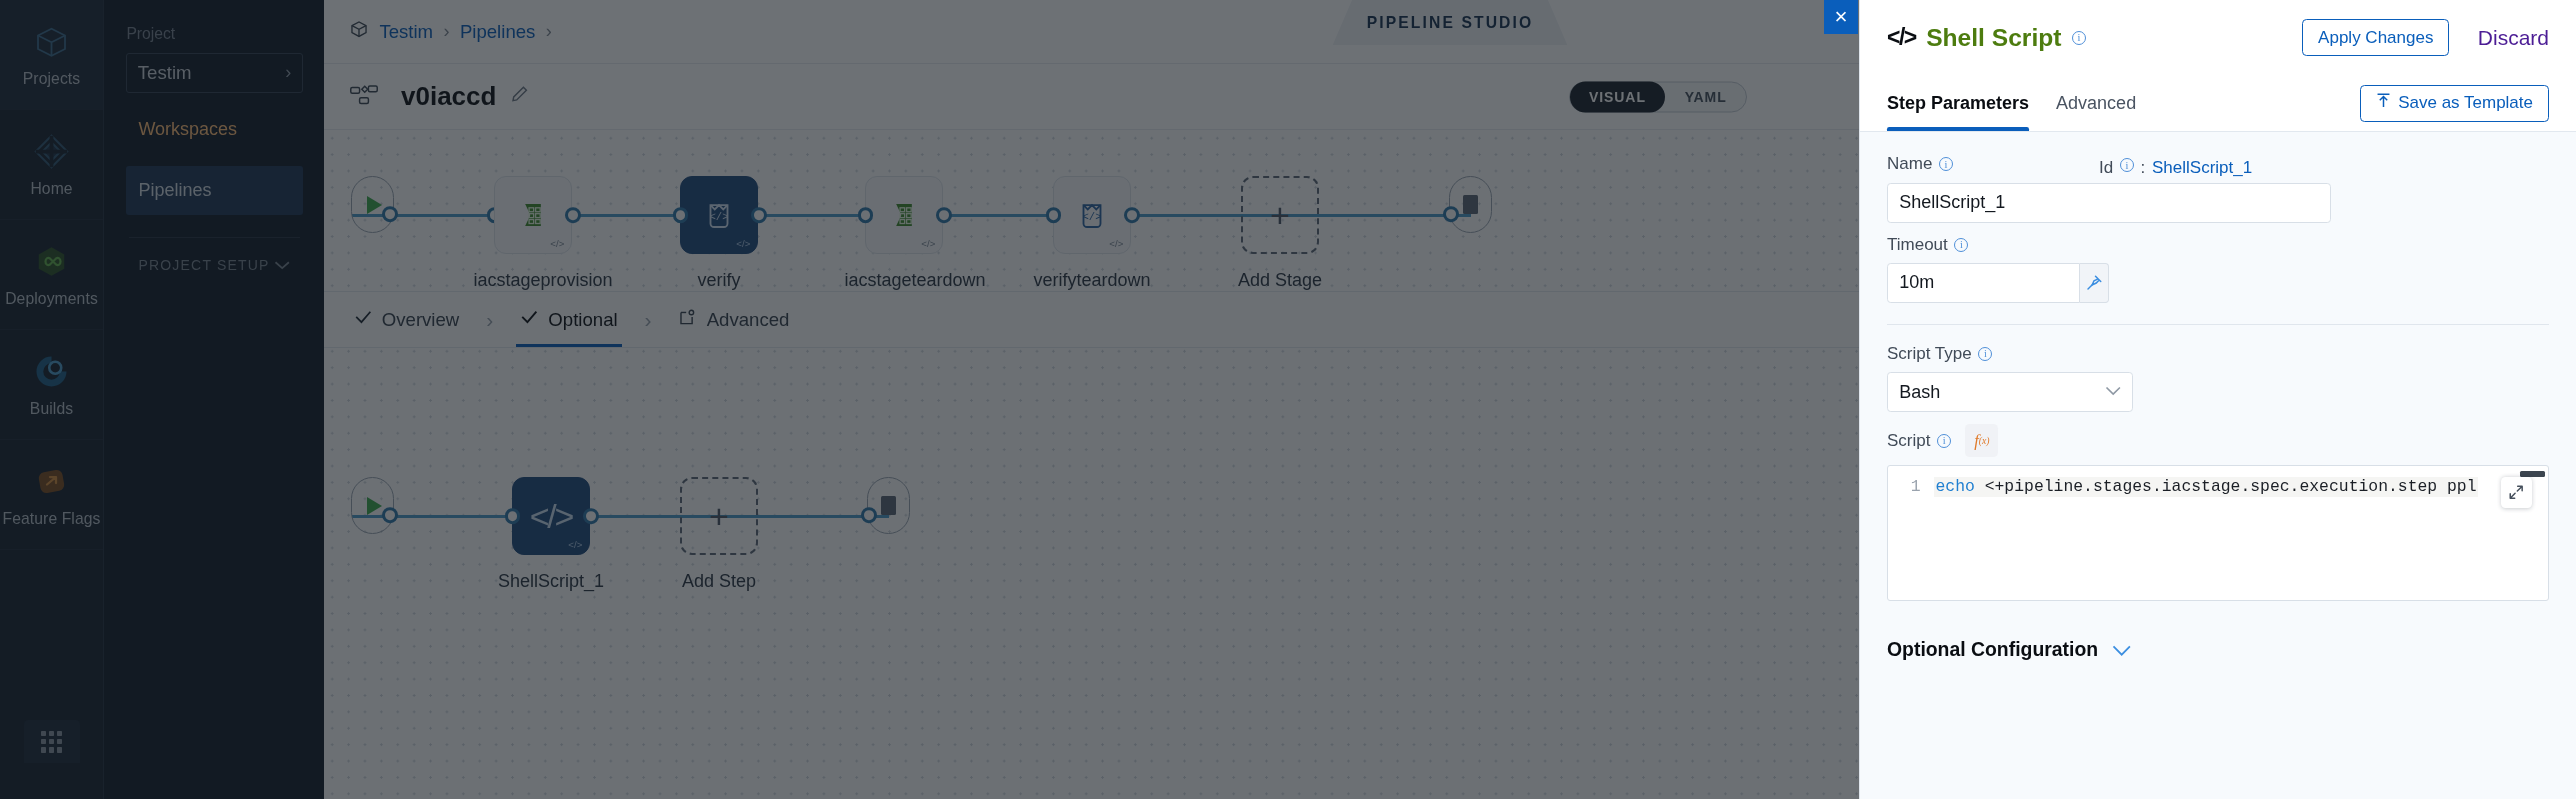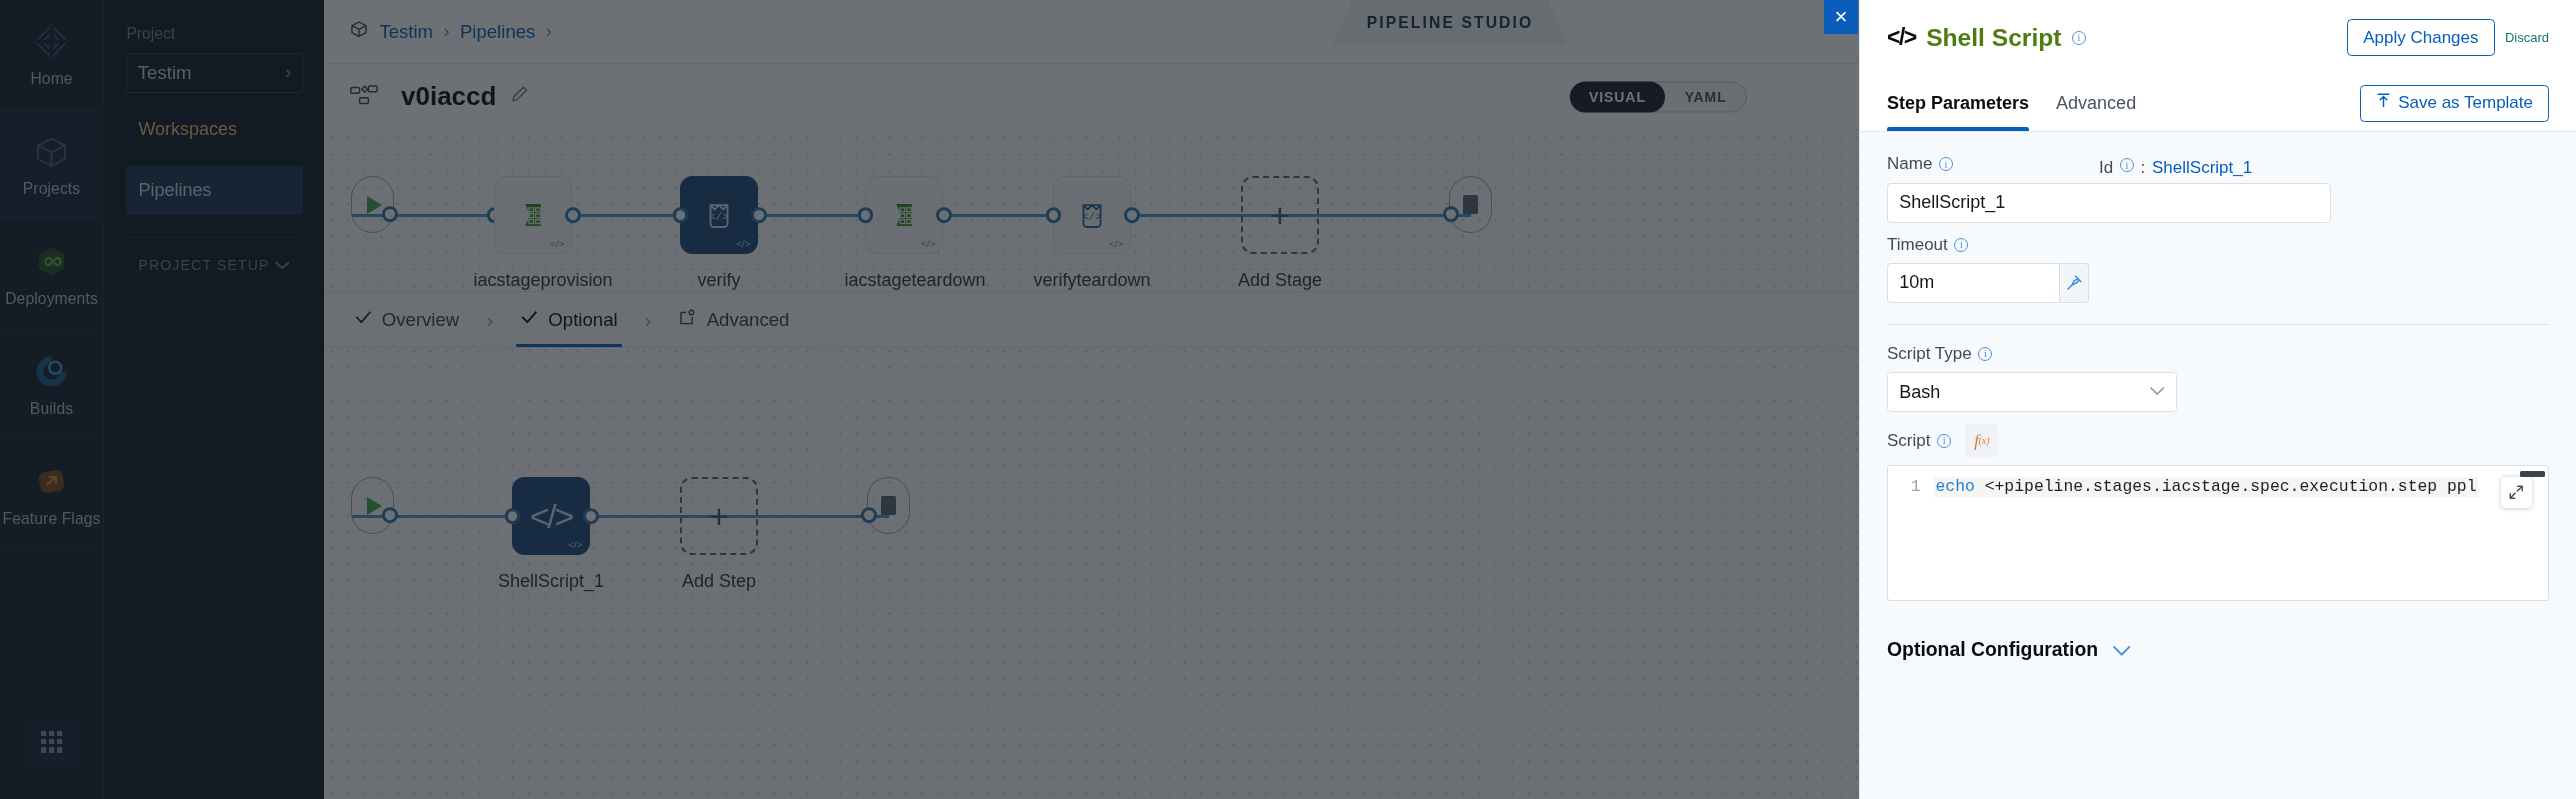--- a/index.html
+++ b/index.html
@@ -174,21 +174,21 @@
   }
   .dw-title { font-size: 24.6px; font-weight: bold; color: #4d7c0f; }
   .dw-codeglyph { font-size: 23px; font-weight: bold; color: #0a0d12; letter-spacing: -1.5px; }
   .spacer { flex: 1; }
   .btn-outline {
     border: 0.7px solid #0a5ebb; color: #0a5ebb; background: #fff;
     border-radius: 4.5px; height: 37px; padding: 0 15px; font-size: 17px;
     display: flex; align-items: center; gap: 7.5px; cursor: pointer;
     font-family: "Liberation Sans", sans-serif;
   }
-  .btn-link { color: #0f766e; font-size: 13px; margin-left: 0; cursor: pointer; }
+  .btn-link { color: #4c1d95; font-size: 21px; margin-left: 18px; cursor: pointer; }
 
   .dw-tabs {
     height: 57px; background: #fff; border-bottom: 0.7px solid #e2e8ef;
     display: flex; align-items: center; padding: 0 27px; gap: 27px;
   }
   .dtab { height: 55px; display: flex; align-items: center; font-size: 18px;
           color: #4a5462; cursor: pointer; position: relative; }
   .dtab.sel { color: #0a0d12; font-weight: bold; }
   .dtab.sel::after { content:""; position:absolute; left:0; right:0; bottom:0; height:3.7px; background:#0a5ebb; border-radius:2.2px 2.2px 0 0; }
 
@@ -202,29 +202,29 @@
   }
   .row-between { display: flex; align-items: center; }
   .id-right { display: flex; align-items: flex-start; gap: 6.7px; font-size: 17px; color: #414b58; }
   .id-val { color: #0a5ebb; }
   .inp {
     width: 100%; height: 40px; border: 0.7px solid #d8dfe7; border-radius: 3.7px;
     background: #fff; padding: 0 11.2px; font-size: 18px; color: #13181f;
     font-family: "Liberation Sans", sans-serif;
   }
   .inp-wide { width: 444px; }
-  .timeout-wrap { display: flex; width: 202px; }
+  .timeout-wrap { display: flex; width: 222px; }
   .timeout-wrap .inp { border-radius: 3.7px 0 0 3.7px; }
   .pinbtn {
     width: 34px; height: 40px; border: 0.7px solid #d8dfe7; border-left: none;
     border-radius: 0 3.7px 3.7px 0; background: #f1f4f8;
     display: flex; align-items: center; justify-content: center; cursor: pointer;
   }
   .hr { height: 0.7px; background: #e0e6ed; margin: 21px 0 19.4px 0; }
-  .selwrap { position: relative; width: 290px; }
+  .selwrap { position: relative; width: 246px; }
   .selwrap .chevd {
     position: absolute; right: 12px; top: 50%; transform: translateY(-50%);
     pointer-events: none;
   }
   .fx {
     width: 33px; height: 33px; border-radius: 4.5px; background: #f0f2f6;
     display: flex; align-items: center; justify-content: center;
     color: #e07a2a; font-size: 16.4px; font-style: italic;
     font-family: "Liberation Serif", serif; cursor: pointer; margin-left: 7.5px;
   }
@@ -255,39 +255,39 @@
     font-size: 19.4px; font-weight: bold; color: #0a0d12; cursor: pointer;
   }
 </style>
 </head>
 <body>
 
 <div id="app">
 
   <div class="rail">
 
+    <div class="rail-item sel">
+      <span class="rail-ico">
+        <svg viewBox="0 0 52 52" width="39" height="39" fill="none" stroke="#3a6a8c" stroke-width="2.4">
+          <path d="M8 18 L26 9 L44 18 L44 36 L26 45 L8 36 Z"></path>
+          <path d="M8 18 L26 27 L44 18 M26 27 L26 45"></path>
+        </svg>
+      </span>
+      <span class="rail-label">Projects</span>
+    </div>
+
     <div class="rail-item">
       <span class="rail-ico">
         <svg viewBox="0 0 52 52" width="39" height="39" fill="none" stroke="#2f5572" stroke-width="2.6">
           <path d="M26 5 L47 26 L26 47 L5 26 Z"></path>
           <path d="M26 14 L38 26 L26 38 L14 26 Z" fill="#1d3147" stroke="#2f5572"></path>
           <path d="M26 5 L26 47 M5 26 L47 26" stroke="#15212f" stroke-width="5"></path>
         </svg>
       </span>
       <span class="rail-label">Home</span>
-    </div>
-
-    <div class="rail-item sel">
-      <span class="rail-ico">
-        <svg viewBox="0 0 52 52" width="39" height="39" fill="none" stroke="#3a6a8c" stroke-width="2.4">
-          <path d="M8 18 L26 9 L44 18 L44 36 L26 45 L8 36 Z"></path>
-          <path d="M8 18 L26 27 L44 18 M26 27 L26 45"></path>
-        </svg>
-      </span>
-      <span class="rail-label">Projects</span>
     </div>
 
     <div class="rail-item">
       <span class="rail-ico">
         <svg viewBox="0 0 52 52" width="39" height="39">
           <path d="M26 7 L43 16.5 L43 35.5 L26 45 L9 35.5 L9 16.5 Z" fill="#2c4f25"></path>
           <path d="M18 26c0-4 3-6 6-4l8 8c3 2 6 0 6-4s-3-6-6-4l-8 8c-3 2-6 0-6-4z" fill="none" stroke="#5fae4a" stroke-width="3" stroke-linecap="round"></path>
         </svg>
       </span>
       <span class="rail-label">Deployments</span>

